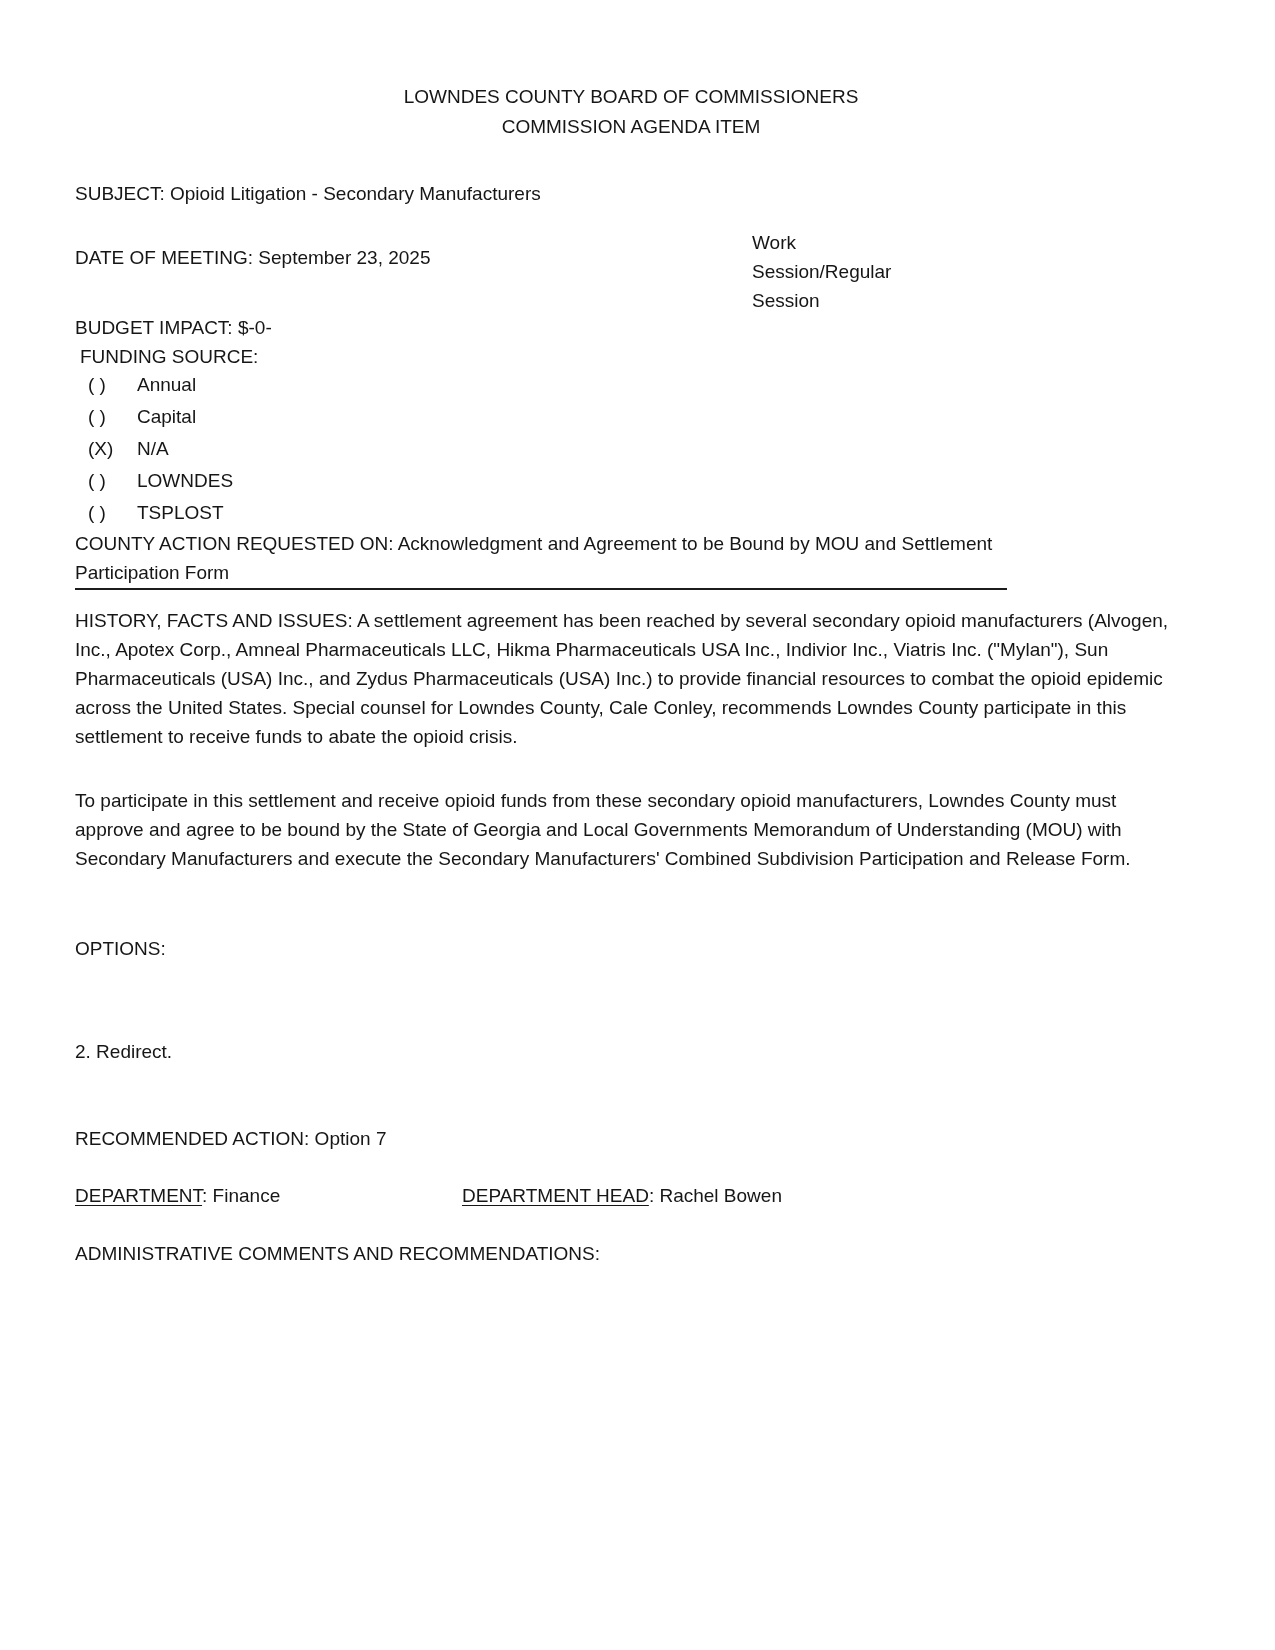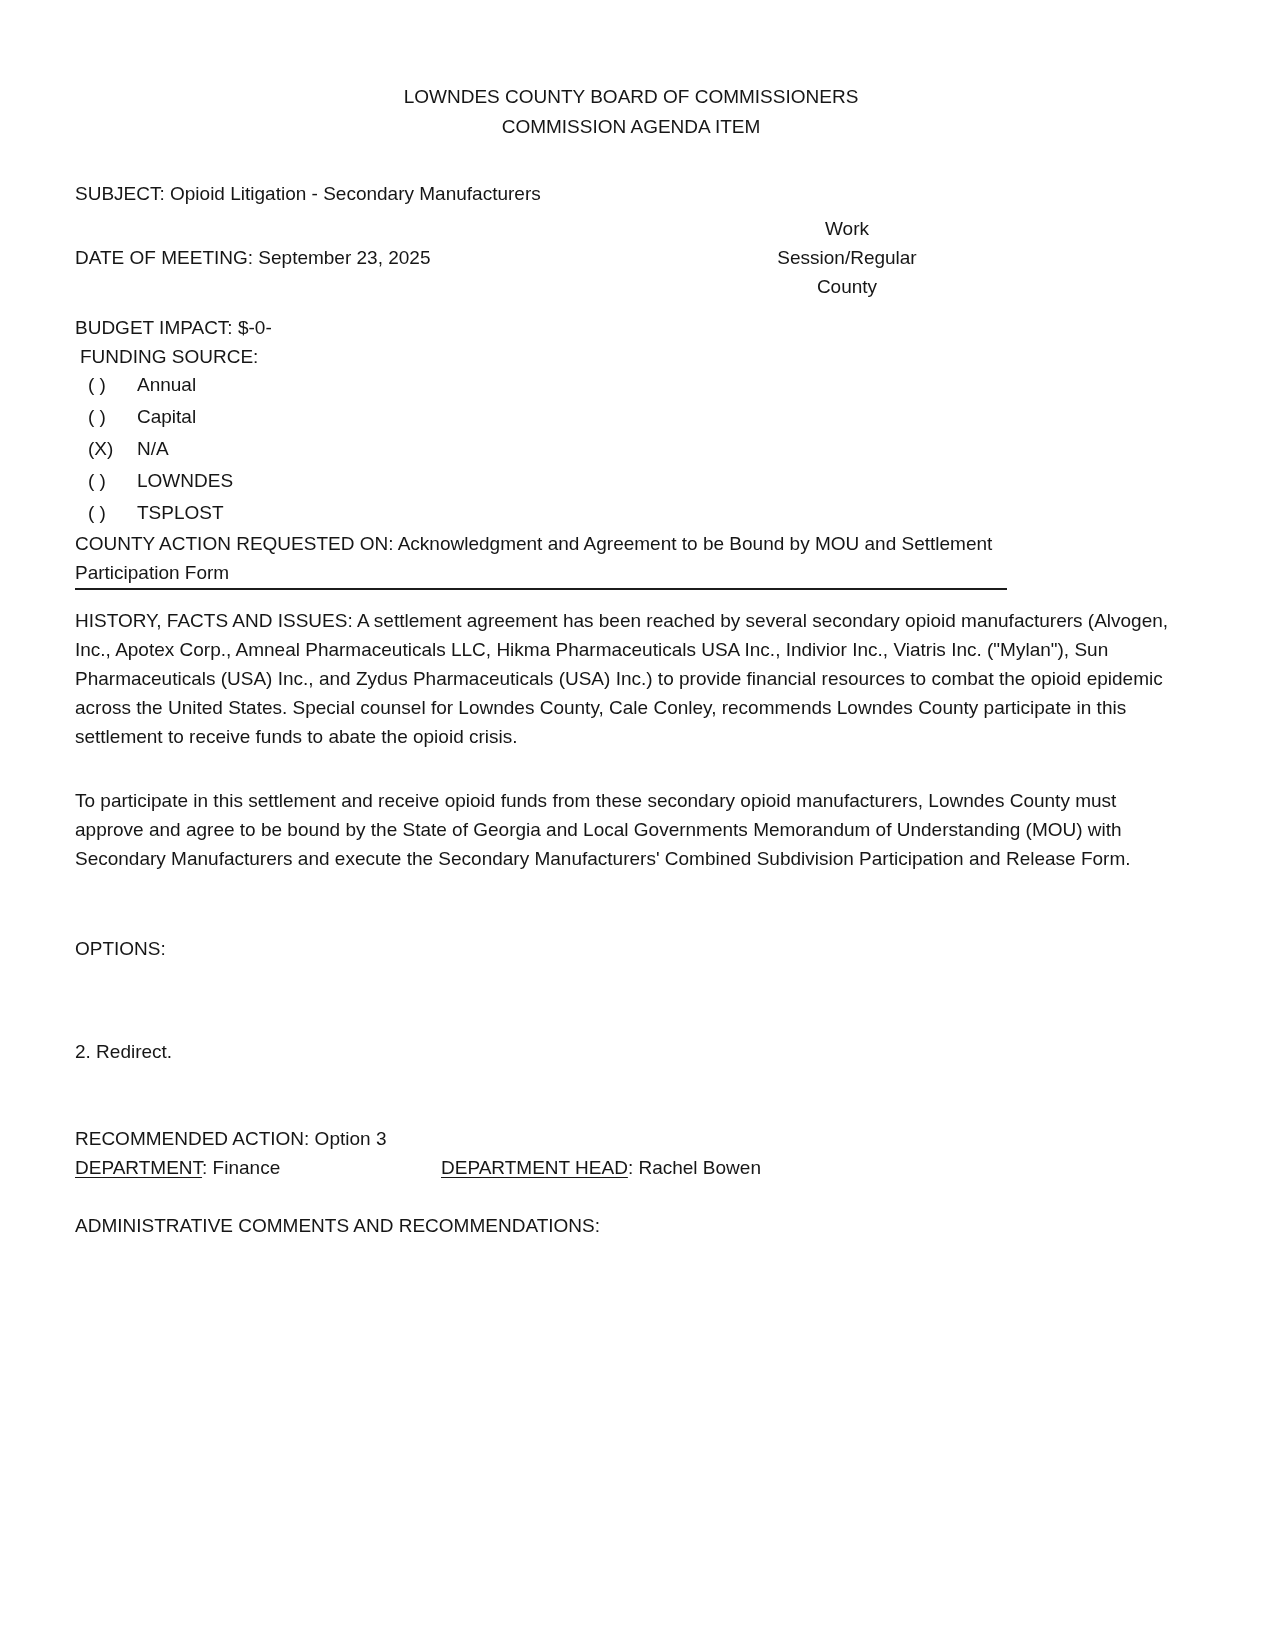--- a/index.html
+++ b/index.html
@@ -24,24 +24,23 @@
     text-align: center;
     line-height: 30px;
   }
   .subject-line { margin-top: 37px; }
   .date-line { margin-top: 35px; }
   .budget-line { margin-top: 41px; }
   .funding-label { padding-left: 5px; }
   .session-block {
     position: absolute;
     left: 752px;
-    top: 214px;
+    top: 228px;
     width: 190px;
     line-height: 29px;
-    text-align: center;
   }
   .funding-list { margin-top: -2px; }
   .funding-row {
     display: flex;
     line-height: 32px;
     padding-left: 13px;
   }
   .funding-marker {
     width: 49px;
     flex: 0 0 49px;
@@ -62,21 +61,23 @@
   .options-label {
     flex: 0 0 103px;
   }
   .options-items { width: 875px; }
   .option-item {
     padding-left: 23px;
     text-indent: -23px;
   }
   .recommended-line { margin-top: 58px; }
   .dept-row {
+    margin-top: 28px;
     display: flex;
+    gap: 21px;
   }
   .dept-cell-left { flex: 0 0 366px; }
   .u { text-decoration: underline; text-underline-offset: 3px; }
   .admin-line { margin-top: 29px; }
   span.inline-label { display: inline; }
 </style>
 </head>
 <body>
 
 <div class="page">
@@ -84,21 +85,21 @@
   <div class="doc-title">
     <div>LOWNDES COUNTY BOARD OF COMMISSIONERS</div>
     <div>COMMISSION AGENDA ITEM</div>
   </div>
 
   <div class="subject-line">SUBJECT: Opioid Litigation - Secondary Manufacturers</div>
 
   <div class="session-block">
     <div>Work</div>
     <div>Session/Regular</div>
-    <div>County</div>
+    <div>Session</div>
   </div>
 
   <div class="date-line">DATE OF MEETING: September 23, 2025</div>
 
   <div class="budget-line">BUDGET IMPACT: $-0-</div>
   <div class="funding-label">FUNDING SOURCE:</div>
 
   <div class="funding-list">
     <div class="funding-row">
       <span class="funding-marker">( )</span>
@@ -128,21 +129,21 @@
 
   <div class="participation-para">To participate in this settlement and receive opioid funds from these secondary opioid manufacturers, Lowndes County must approve and agree to be bound by the State of Georgia and Local Governments Memorandum of Understanding (MOU) with Secondary Manufacturers and execute the Secondary Manufacturers' Combined Subdivision Participation and Release Form.</div>
 
   <div class="options-block">
     <div class="options-label">OPTIONS:</div>
     <div class="options-items">
       <div class="option-item">2. Redirect.</div>
     </div>
   </div>
 
-  <div class="recommended-line">RECOMMENDED ACTION: Option 3</div>
+  <div class="recommended-line">RECOMMENDED ACTION: Option 7</div>
 
   <div class="dept-row">
     <div class="dept-cell-left">
       <span class="u inline-label">DEPARTMENT</span><span>: Finance</span>
     </div>
     <div>
       <span class="u inline-label">DEPARTMENT HEAD</span><span>: Rachel Bowen</span>
     </div>
   </div>
 

